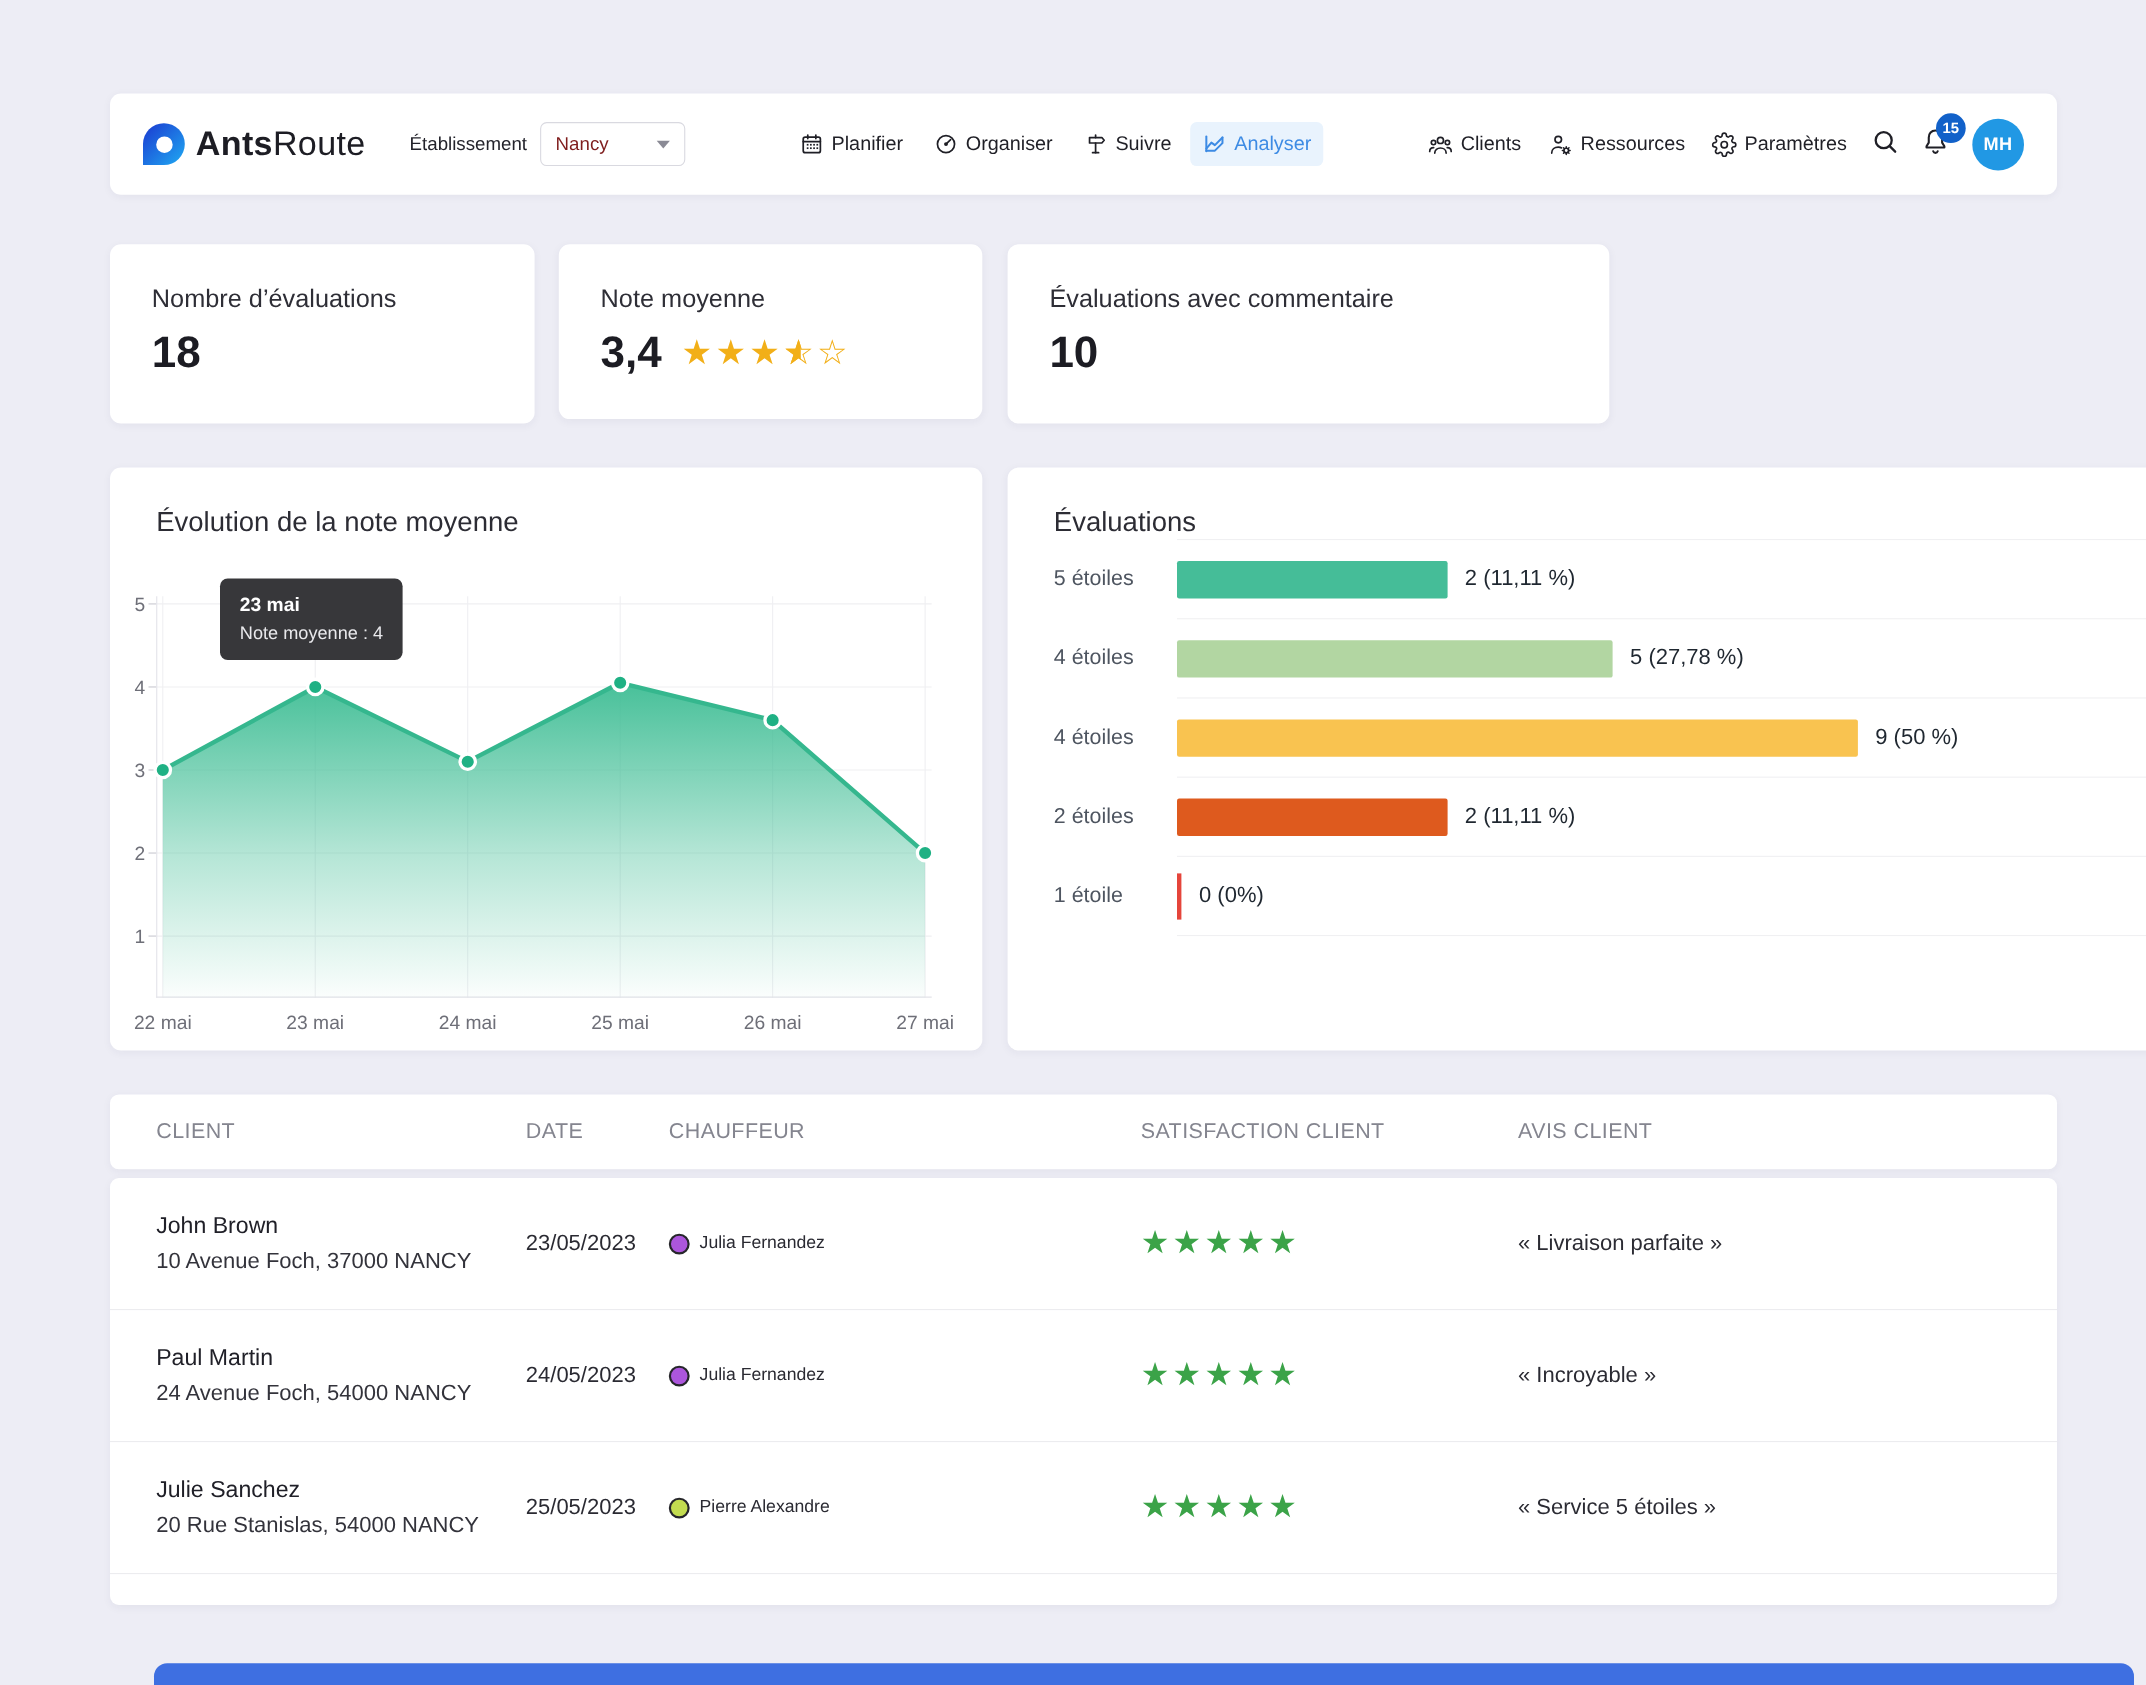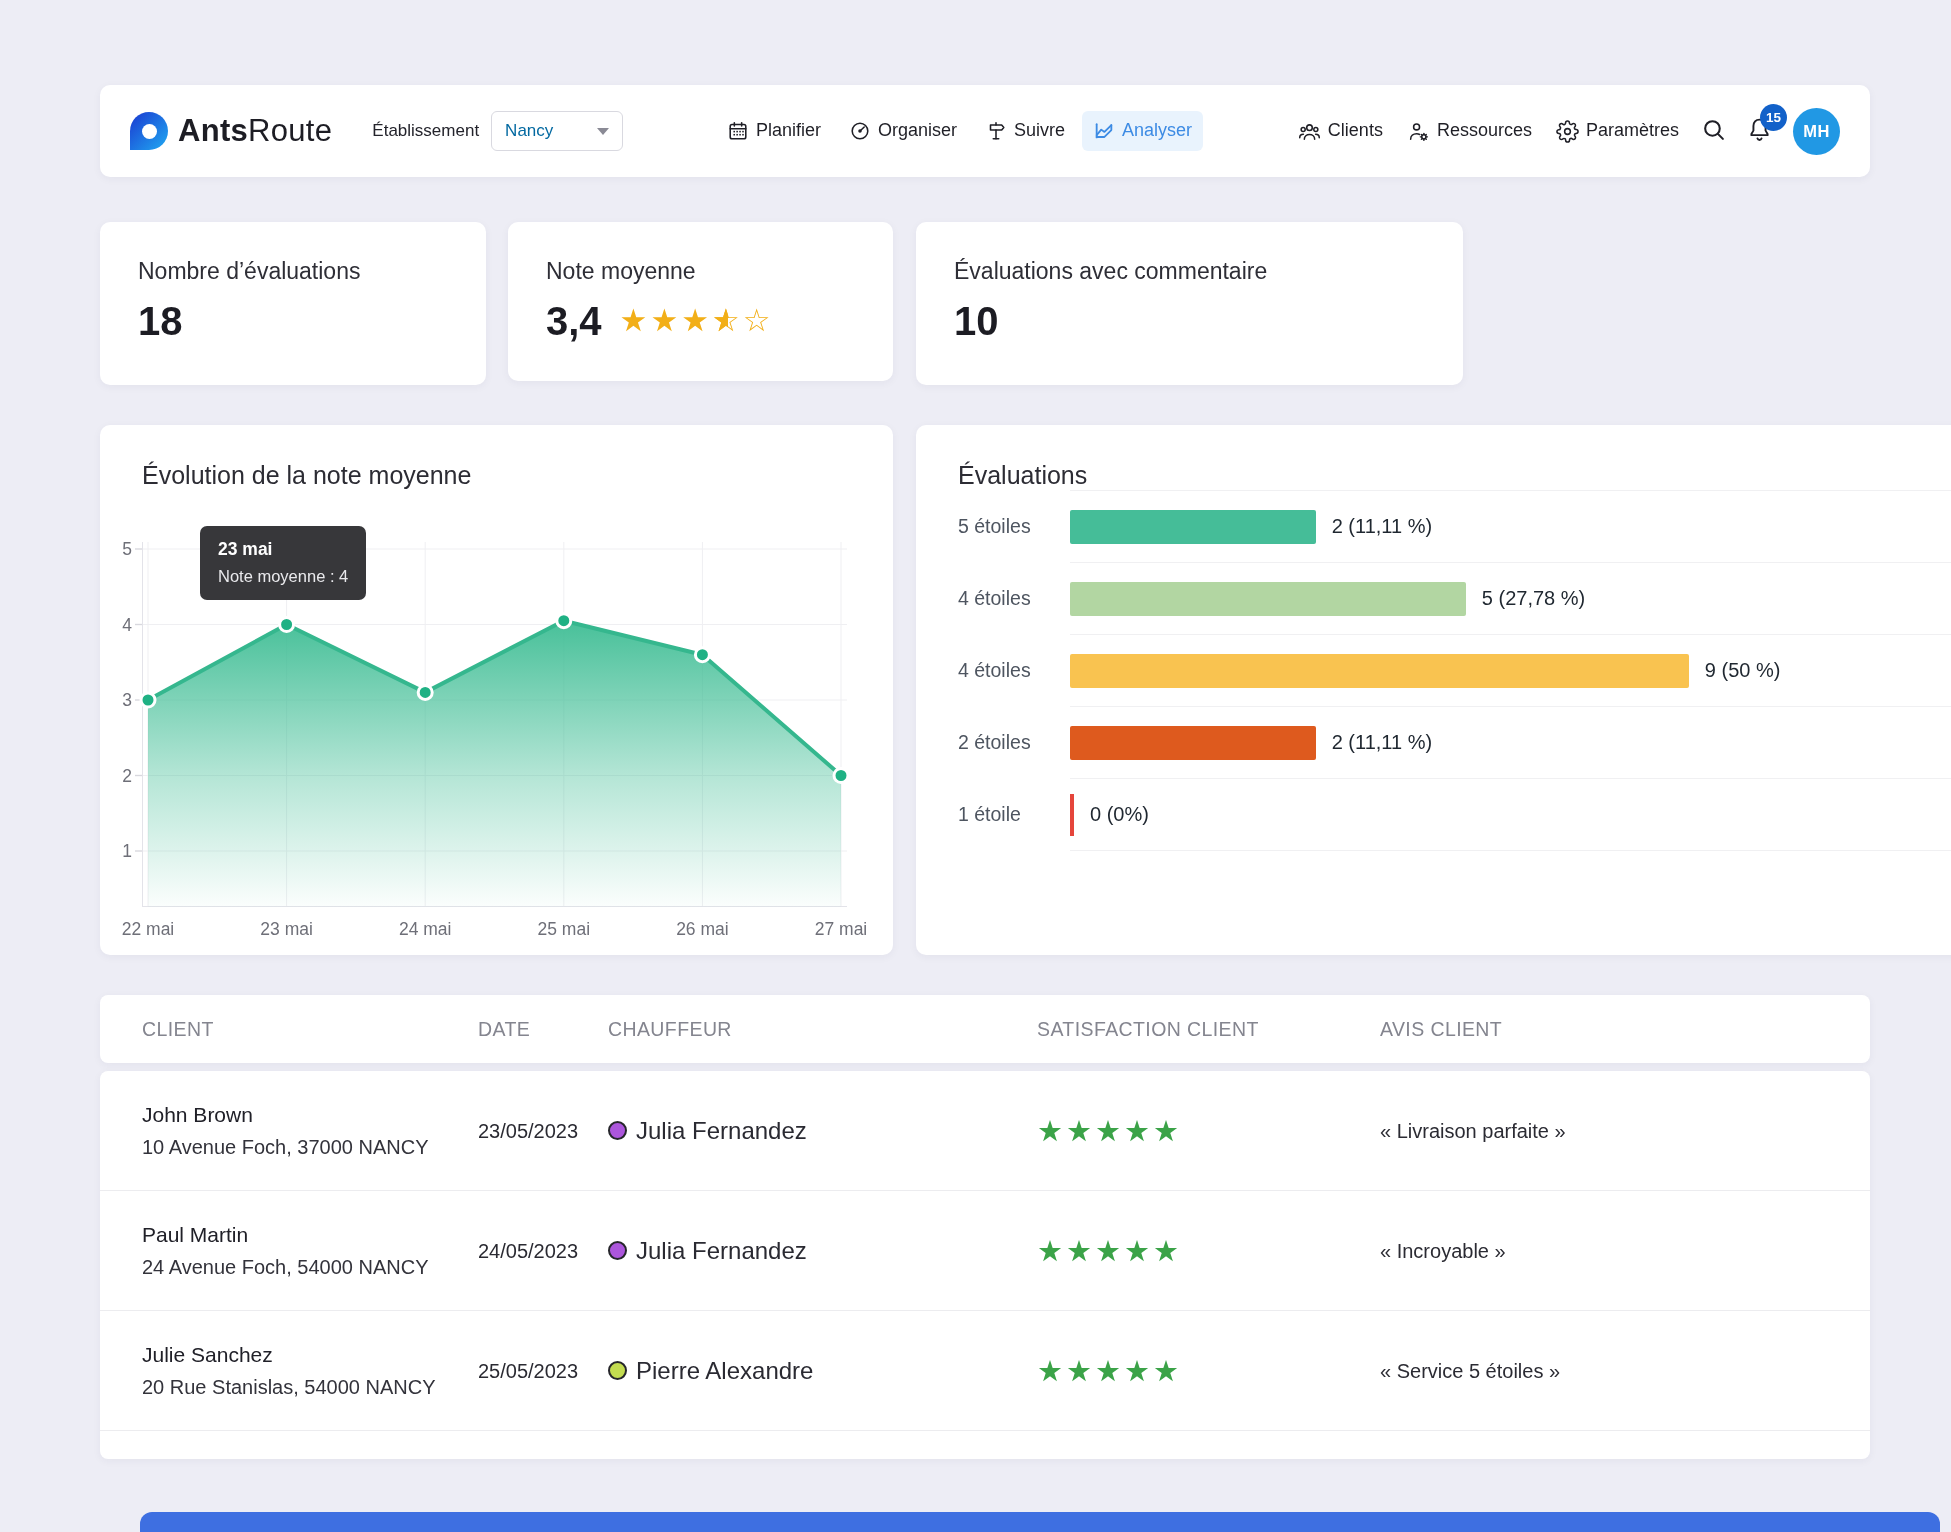--- a/index.html
+++ b/index.html
@@ -16,21 +16,21 @@
   .brand{display:flex;align-items:center;gap:10px;cursor:pointer}
   .logo-drop{width:38px;height:38px;border-radius:50% 50% 50% 0;
              background:linear-gradient(135deg,#1B3ED2 5%,#1F9FEF 90%);
              display:flex;align-items:center;justify-content:center}
   .logo-hole{width:15px;height:15px;border-radius:50%;background:#fff}
   .brand-text{font-size:31px;color:#1D1D24;letter-spacing:.3px}
   .brand-text b{font-weight:700}
   .establishment{display:flex;align-items:center;gap:12px}
   .est-label{font-size:17px;color:#23232B;white-space:nowrap}
   .select{width:132px;height:40px;border:1px solid #D9D9E0;border-radius:6px;display:flex;align-items:center;
-          justify-content:space-between;padding:0 13px;box-sizing:border-box;font-size:17px;color:#0369a1;
+          justify-content:space-between;padding:0 13px;box-sizing:border-box;font-size:17px;color:#7f1d1d;
           background:#fff;cursor:pointer}
   .caret{width:0;height:0;border-left:6px solid transparent;border-right:6px solid transparent;border-top:7px solid #8A8A95}
   .nav-center{display:flex;align-items:center;gap:6px}
   .nav-item{display:flex;gap:7px;font-size:18px;color:#1F1F26;padding:9px 11px;
             border-radius:6px;cursor:pointer;white-space:nowrap}
   .nav-item svg{display:block;flex:none}
   .nav-item.active{color:var(--accent);background:var(--accent-bg)}
   .nav-right{display:flex;align-items:center;gap:20px}
   .nav-right .nav-item{padding:6px 2px}
   .icon-btn{position:relative;display:flex;align-items:center;cursor:pointer;flex:none}
@@ -78,21 +78,21 @@
   .thead-card{left:100px;top:995px;width:1770px;height:68px;border-radius:8px}
   .tbody-card{left:100px;top:1071px;width:1770px;height:388px;border-radius:8px;overflow:hidden}
   .th{position:absolute;top:50%;transform:translateY(-50%);font-size:19.5px;color:#84858F;letter-spacing:.4px;white-space:nowrap}
   .th-client{left:42px}.th-date{left:378px}.th-chauffeur{left:508px}.th-satisfaction{left:937px}.th-avis{left:1280px}
   .t-row{position:relative;height:119px;border-bottom:1px solid #ECECEF;cursor:pointer}
   .col{position:absolute;top:50%;transform:translateY(-50%)}
   .c-client{left:42px}
   .t-name{font-size:21px;color:#202028;margin-bottom:9px}
   .t-addr{font-size:20px;color:#33333B;white-space:nowrap}
   .c-date{left:378px;font-size:20px;color:#2A2A32}
-  .c-chauffeur{left:508px;display:flex;align-items:center;gap:9px;font-size:24px;color:#2A2A32;white-space:nowrap}
+  .c-chauffeur{left:508px;display:flex;align-items:flex-start;gap:9px;font-size:16px;color:#2A2A32;white-space:nowrap}
   .drv-dot{width:19px;height:19px;border-radius:50%;border:2px solid #26262B;box-sizing:border-box;flex:none}
   .c-stars{left:937px;font-size:29px;letter-spacing:3px;color:var(--table-star);line-height:1}
   .c-avis{left:1280px;font-size:20px;color:#2B2B33;white-space:nowrap}
 
   .footer-bar{position:absolute;left:140px;bottom:0;width:1800px;height:20px;border-radius:12px 12px 0 0;background:var(--footer)}
 </style>
 </head>
 <body style="--accent: #3D8BE4; --accent-bg: #E9F3FD; --star-gold: #F2AF18; --table-star: #3BA348; --badge: #1261C9; --avatar: #2198E4; --footer: #3E6FE1;">
 
 <div class="page">

